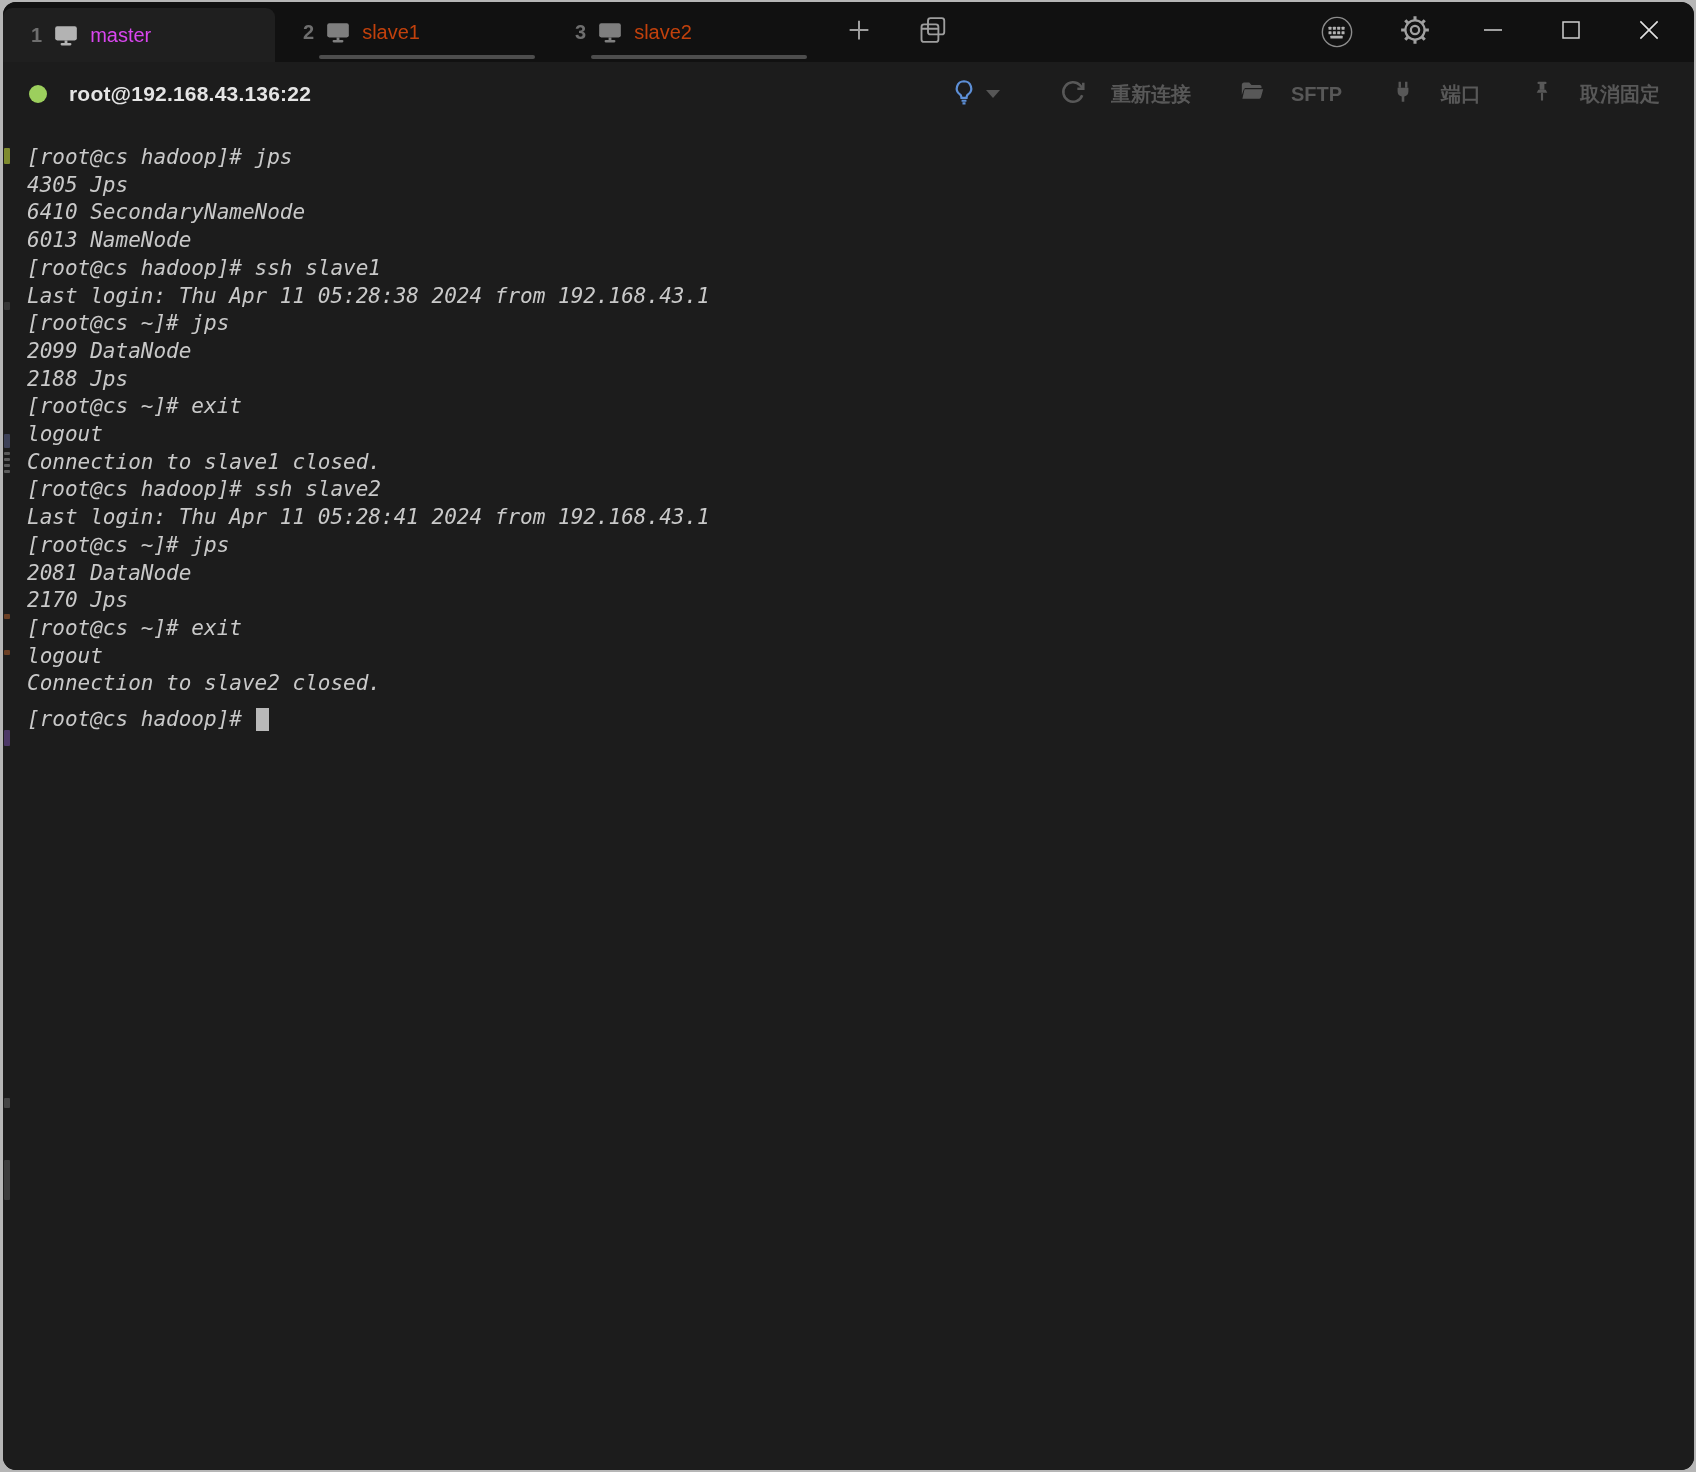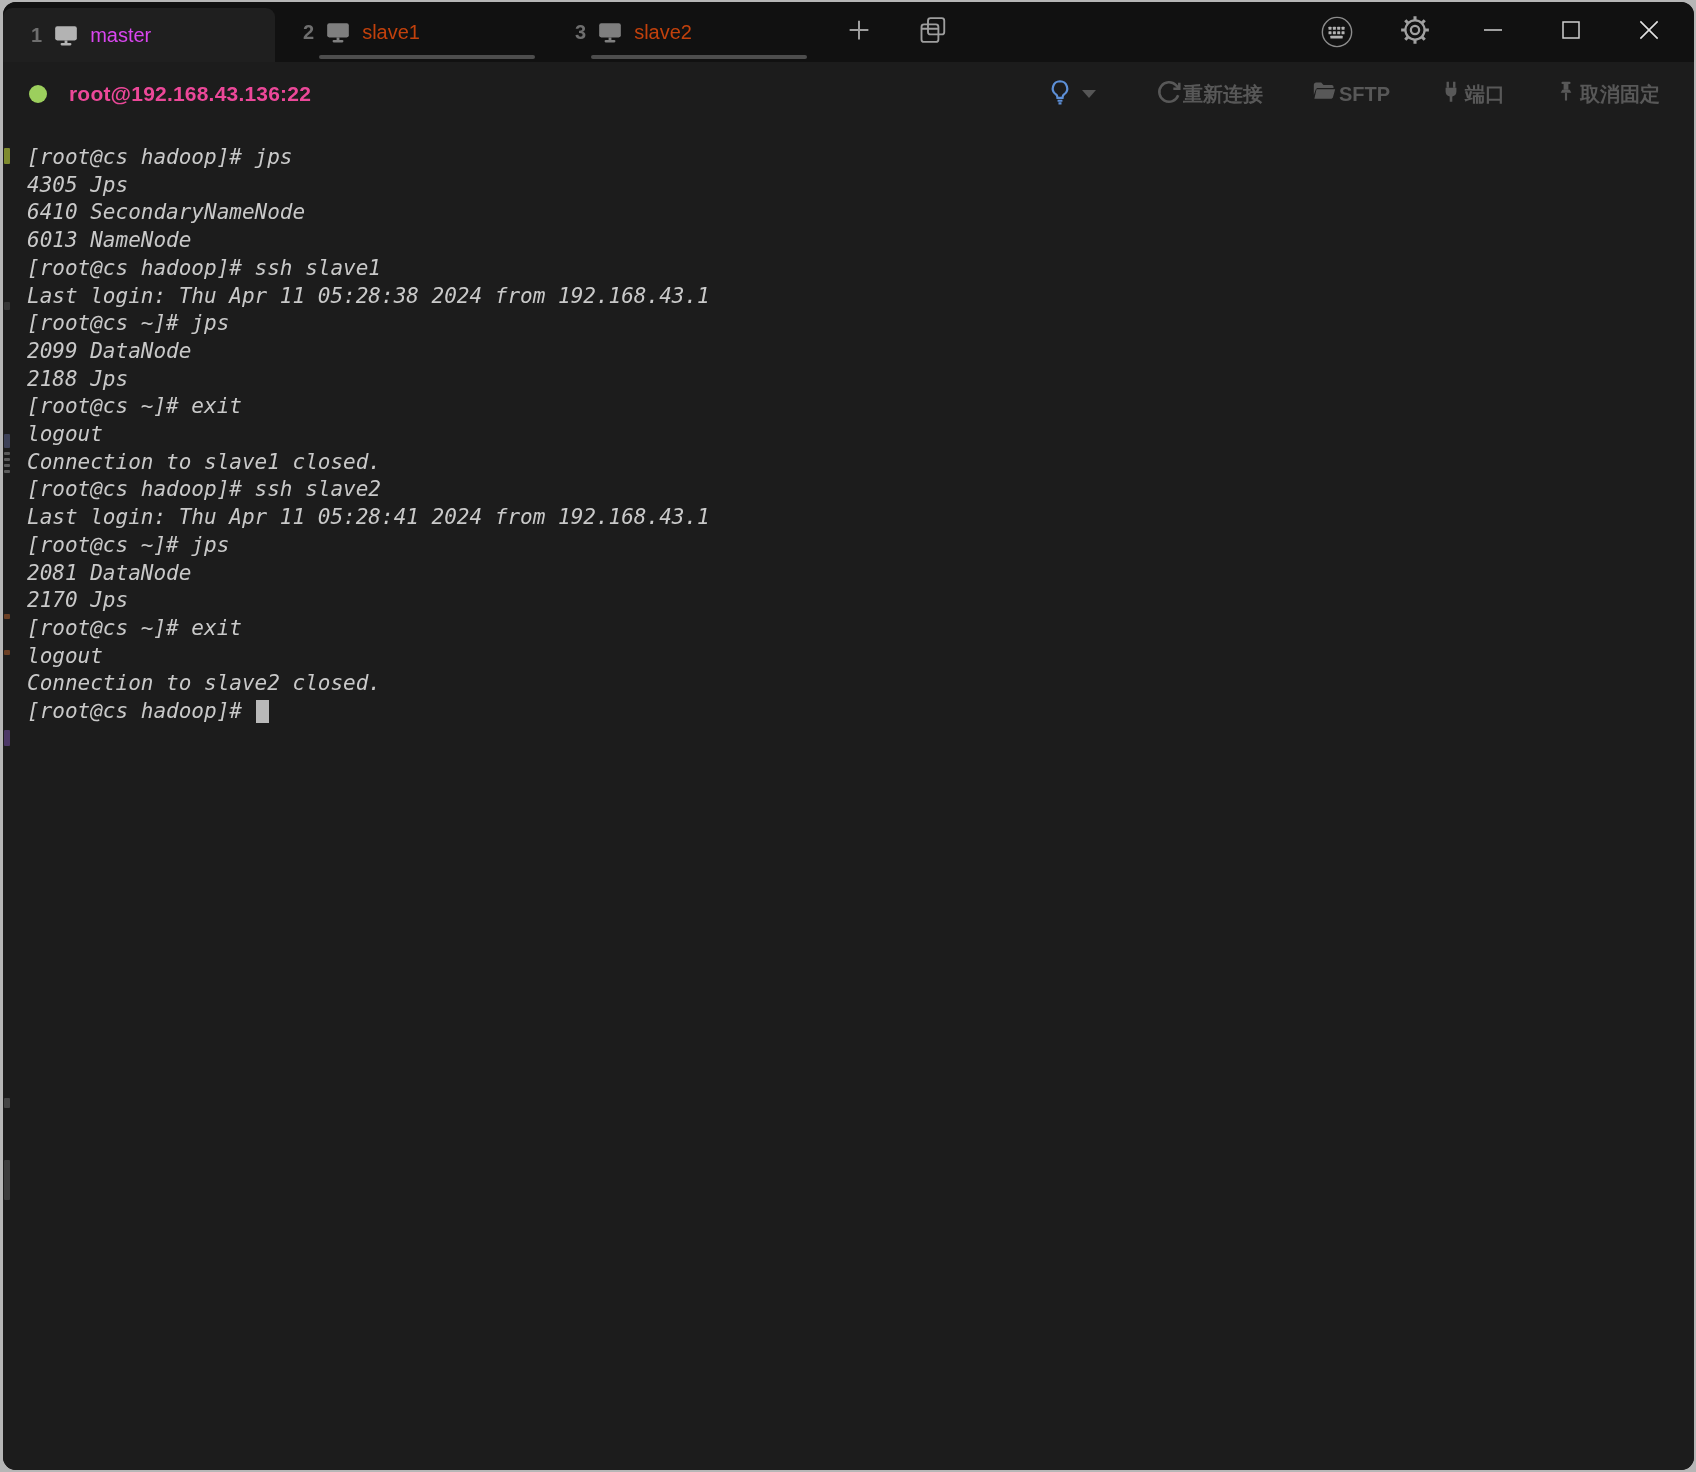--- a/index.html
+++ b/index.html
@@ -24,33 +24,33 @@
   .iconbtn { display:flex; align-items:center; justify-content:center; width:44px; height:100%; color:#9e9e9e; cursor:default; }
   .iconbtn.plus { margin-left:18px; }
   .iconbtn.panels { margin-left:30px; }
 
   .window-controls { margin-left:auto; display:flex; align-items:center; gap:44px; padding-right:28px; }
   .wc { display:flex; align-items:center; justify-content:center; width:34px; height:34px; color:#c9c9c9; }
 
   
   .sessionbar { height:64px; display:flex; align-items:center; padding:0 26px 0 26px; background:#1c1c1c; }
   .status-dot { width:18px; height:18px; border-radius:50%; background:#9ccf5d; margin-right:22px; }
-  .host { font-size:21px; font-weight:bold; color:#ec4899; letter-spacing:.2px; }
+  .host { font-size:21px; font-weight:bold; color:#e5e5e5; letter-spacing:.2px; }
   .session-actions { margin-left:auto; display:flex; align-items:center; gap:48px; padding-right:8px; }
-  .action { display:flex; align-items:center; gap:1px; color:#585858; font-size:20px; font-weight:600; cursor:default; }
+  .action { display:flex; align-items:center; gap:25px; color:#585858; font-size:20px; font-weight:600; cursor:default; }
   .bulb-group { display:flex; align-items:center; gap:8px; margin-right:12px; }
   .caret { width:0; height:0; border-left:7px solid transparent; border-right:7px solid transparent; border-top:8px solid #565656; }
 
   
   .terminal { position:relative; height:1344px; background:#1c1c1c; padding:18px 12px 0 24px; cursor:text;font-style:italic; }
   .tline, .prompt-line {
     font-family:"DejaVu Sans Mono", monospace; font-size:21px; line-height:27.7px;
     color:#c9c9c9; white-space:pre;
   }
-  .prompt-line { display:flex; align-items:center; }
+  .prompt-line { display:flex; align-items:center;margin-top:8px; }
   .cursor { display:inline-block; width:13px; height:23px; background:#b9b9b9; margin-left:1px; }
 
   
   .indicator { position:absolute; left:0; top:0; bottom:0; width:8px; }
   .mark { position:absolute; left:1px; width:6px; border-radius:1px; }
 </style>
 </head>
 <body>
 
 <div class="window">

